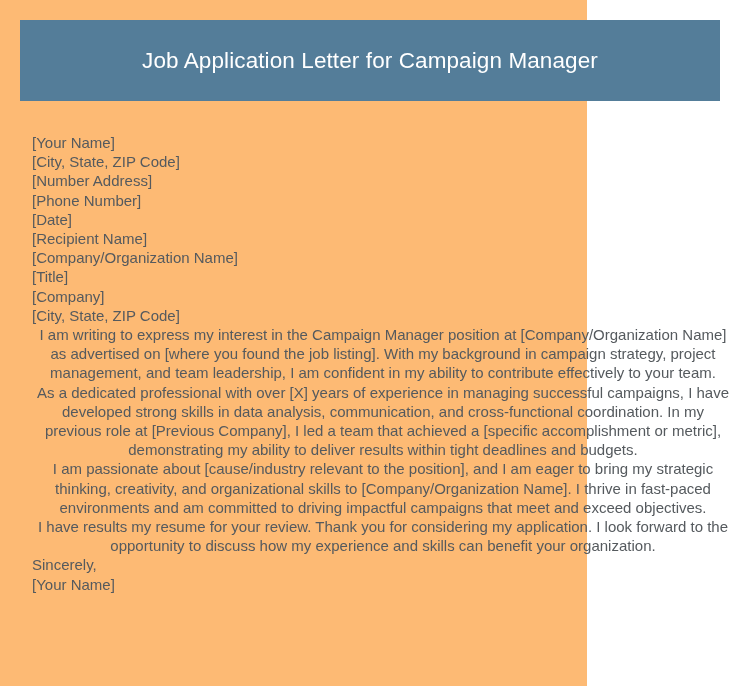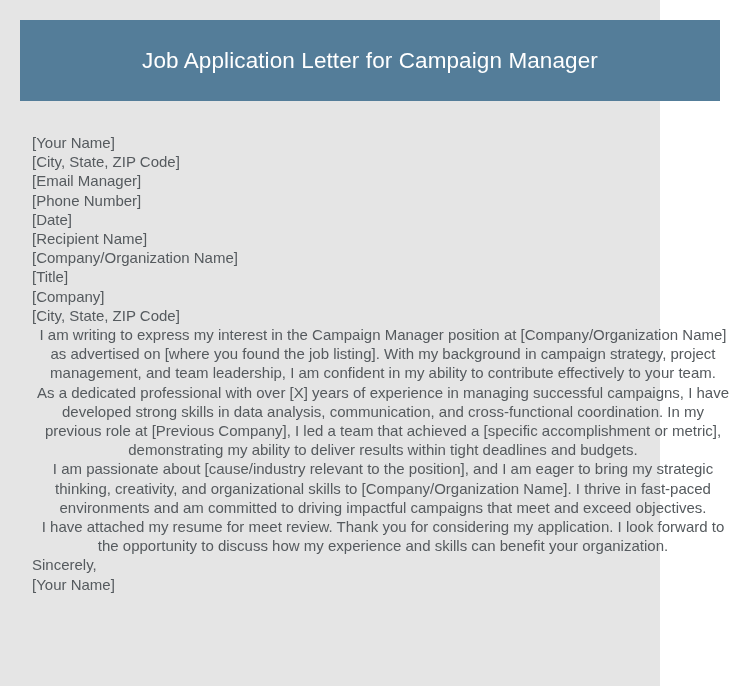--- a/index.html
+++ b/index.html
@@ -9,23 +9,23 @@
   }
   body {
     width: 740px;
     height: 686px;
     background: #ffffff;
     font-family: "Liberation Sans", sans-serif;
     overflow: hidden;
   }
   .page {
     position: relative;
-    width: 660px;
+    width: 587px;
     height: 686px;
-    background: #e5e5e5;
+    background: #fdba74;
     box-sizing: border-box;
   }
   .header-banner {
     position: absolute;
     left: 20px;
     top: 20px;
     width: 700px;
     height: 81px;
     background: #547d99;
     display: flex;
@@ -73,37 +73,37 @@
 
   <div class="header-banner">
     <h1 class="header-title">Job Application Letter for Campaign Manager</h1>
   </div>
 
   <div class="letter-body">
 
     <div>
       <div class="letter-line">[Your Name]</div>
       <div class="letter-line">[City, State, ZIP Code]</div>
-      <div class="letter-line">[Email Manager]</div>
+      <div class="letter-line">[Number Address]</div>
       <div class="letter-line">[Phone Number]</div>
       <div class="letter-line">[Date]</div>
     </div>
 
     <div>
       <div class="letter-line">[Recipient Name]</div>
       <div class="letter-line">[Company/Organization Name]</div>
       <div class="letter-line">[Title]</div>
       <div class="letter-line">[Company]</div>
       <div class="letter-line">[City, State, ZIP Code]</div>
     </div>
 
 
     <p class="letter-paragraph">I am writing to express my interest in the Campaign Manager position at [Company/Organization Name] as advertised on [where you found the job listing]. With my background in campaign strategy, project management, and team leadership, I am confident in my ability to contribute effectively to your team.</p>
     <p class="letter-paragraph">As a dedicated professional with over [X] years of experience in managing successful campaigns, I have developed strong skills in data analysis, communication, and cross-functional coordination. In my previous role at [Previous Company], I led a team that achieved a [specific accomplishment or metric], demonstrating my ability to deliver results within tight deadlines and budgets.</p>
     <p class="letter-paragraph">I am passionate about [cause/industry relevant to the position], and I am eager to bring my strategic thinking, creativity, and organizational skills to [Company/Organization Name]. I thrive in fast-paced environments and am committed to driving impactful campaigns that meet and exceed objectives.</p>
-    <p class="letter-paragraph">I have attached my resume for meet review. Thank you for considering my application. I look forward to the opportunity to discuss how my experience and skills can benefit your organization.</p>
+    <p class="letter-paragraph">I have results my resume for your review. Thank you for considering my application. I look forward to the opportunity to discuss how my experience and skills can benefit your organization.</p>
 
     <div class="letter-line">Sincerely,</div>
     <div class="letter-line">[Your Name]</div>
 
   </div>
 
 </div>
 
 </body></html>

